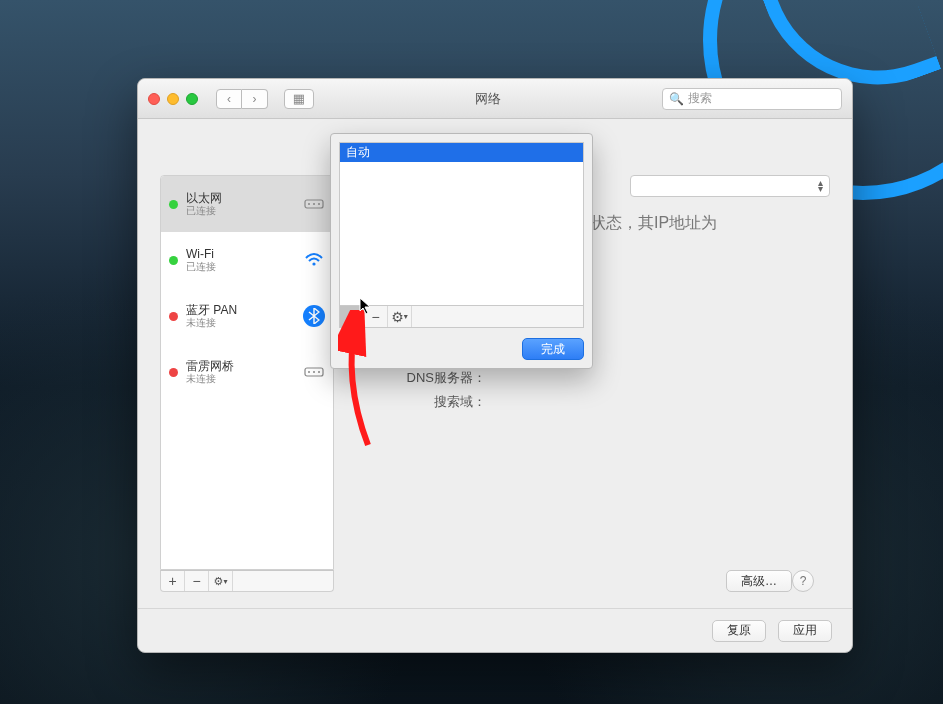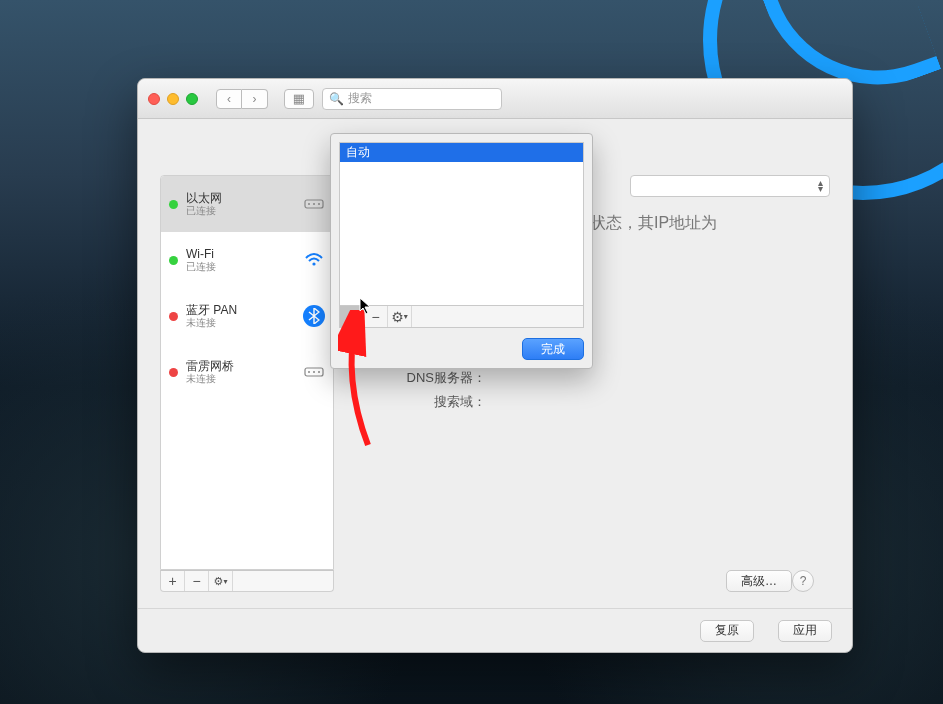--- a/index.html
+++ b/index.html
@@ -108,21 +108,21 @@
 
 .cfg-select { position:absolute; top:0; right:0; width:200px; height:22px; border:1px solid #c9c9c9; background:#fff; border-radius:4px; display:flex;align-items:center;justify-content:flex-end;padding:0 6px; }
 .cfg-select .chev { color:#666;font-size:10px;display:flex;flex-direction:column;line-height:6px;}
 
 .status-text { position:absolute; top:38px; right:0; width:240px; font-size:16px; color:#777;}
 
 .bottom-right { position:absolute; bottom:0; right:16px; display:flex; gap:0; align-items:center;}
 .mac-btn { height:22px; padding:0 14px; border:1px solid #c8c8c8; border-radius:5px; background:linear-gradient(#fdfdfd,#f1f1f1); font-size:12px; color:#333; display:flex;align-items:center;}
 .help-btn{width:22px;padding:0;justify-content:center;border-radius:50%;color:#777;}
 
-.footer { height:44px; border-top:1px solid #d6d6d6; display:flex;align-items:center;justify-content:flex-end;gap:24px;padding:0 20px; }
+.footer { height:44px; border-top:1px solid #d6d6d6; display:flex;align-items:center;justify-content:flex-end;gap:12px;padding:0 20px; }
 
 
 .sheet {
   position:absolute;
   left:330px; top:133px;
   width:263px; height:236px;
   background:#efefef;
   border:1px solid #b8b8b8;
   border-radius:4px;
   box-shadow:0 12px 28px rgba(0,0,0,.28);
@@ -168,20 +168,21 @@
       <div class="nav-btn">
         <span>‹</span>
       </div>
       <div class="nav-btn">
         <span>›</span>
       </div>
     </div>
     <div class="grid-btn">
       <span>▦</span>
     </div>
+    <div class="title">网络</div>
     <div class="searchbox">
       <span>🔍</span>
       <span>搜索</span>
     </div>
   </div>
 
   <div class="window-body">
     <div class="top-row">
       <div class="top-stub"></div>
     </div>

